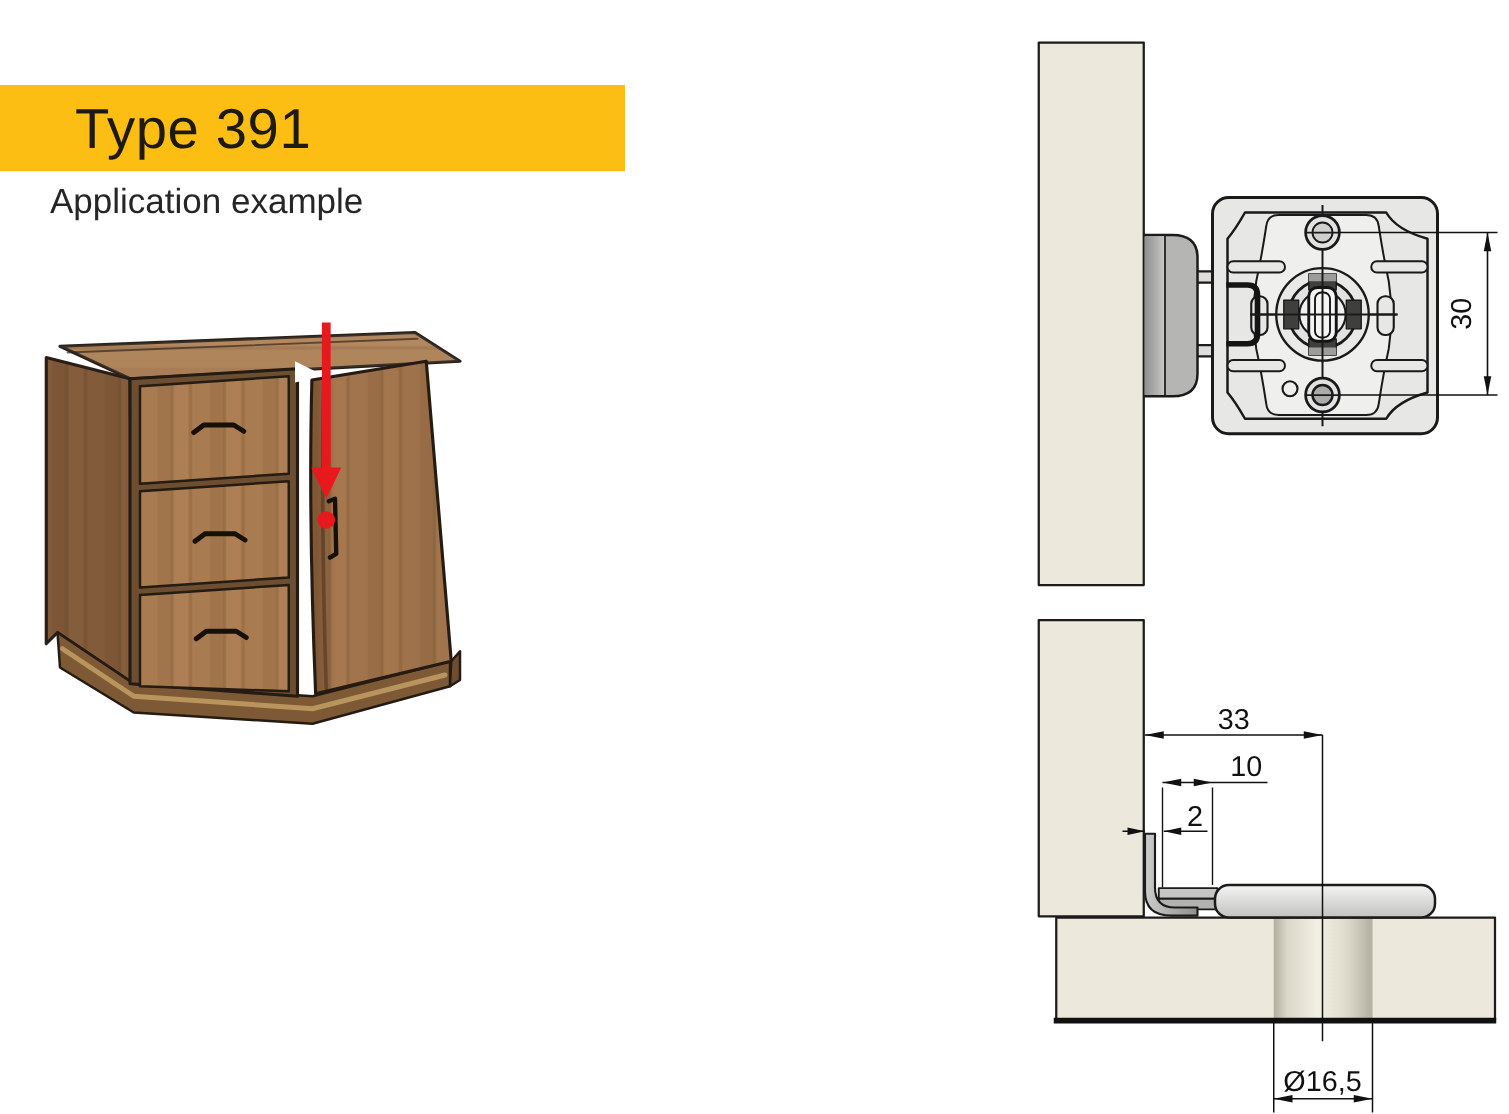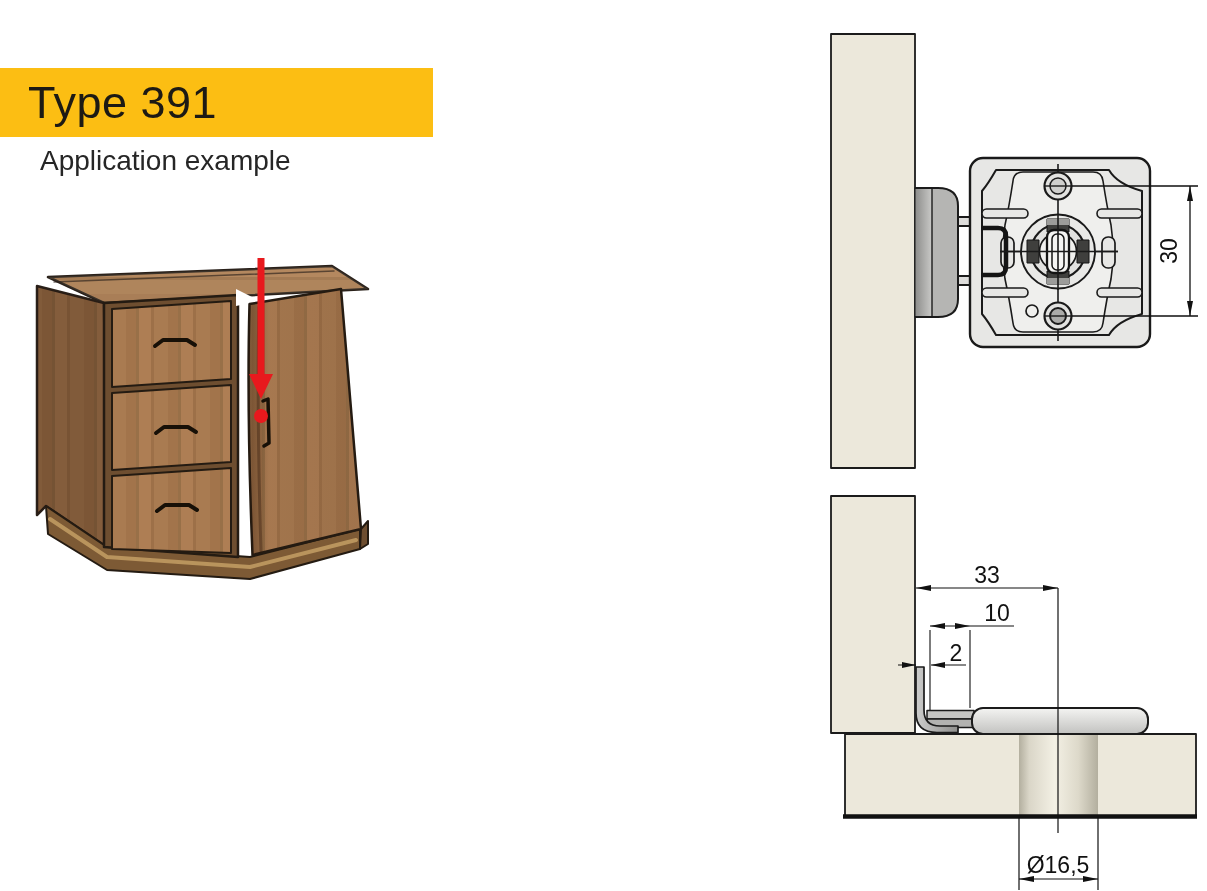--- a/index.html
+++ b/index.html
@@ -1,19 +1,19 @@
 <!DOCTYPE html>
 <html><head>
 <meta charset="utf-8">
 <style>
   html,body{margin:0;padding:0;background:#ffffff;}
   .page{position:relative;width:1207px;height:891px;background:#ffffff;overflow:hidden;
         font-family:"Liberation Sans", sans-serif;}
-  .banner{position:absolute;left:0;top:68px;width:433px;height:69px;background:#FCBE13;
-          display:flex;align-items:center;box-sizing:border-box;padding-left:28px;}
+  .banner{position:absolute;left:0;top:68px;width:500px;height:69px;background:#FCBE13;
+          display:flex;align-items:center;box-sizing:border-box;padding-left:60px;}
   .banner .title{font-size:45px;color:#1d1a14;letter-spacing:0.5px;}
   .subtitles{position:absolute;left:40px;top:144px;font-size:28px;line-height:34px;color:#262626;}
   svg text.dim{font-family:"Liberation Sans", sans-serif;font-size:23px;fill:#111;}
   svg{position:absolute;}
   #cabinet-svg{left:25px;top:250px;}
   #drawings-svg{left:810px;top:0px;}
 </style>
 </head>
 <body>
 

